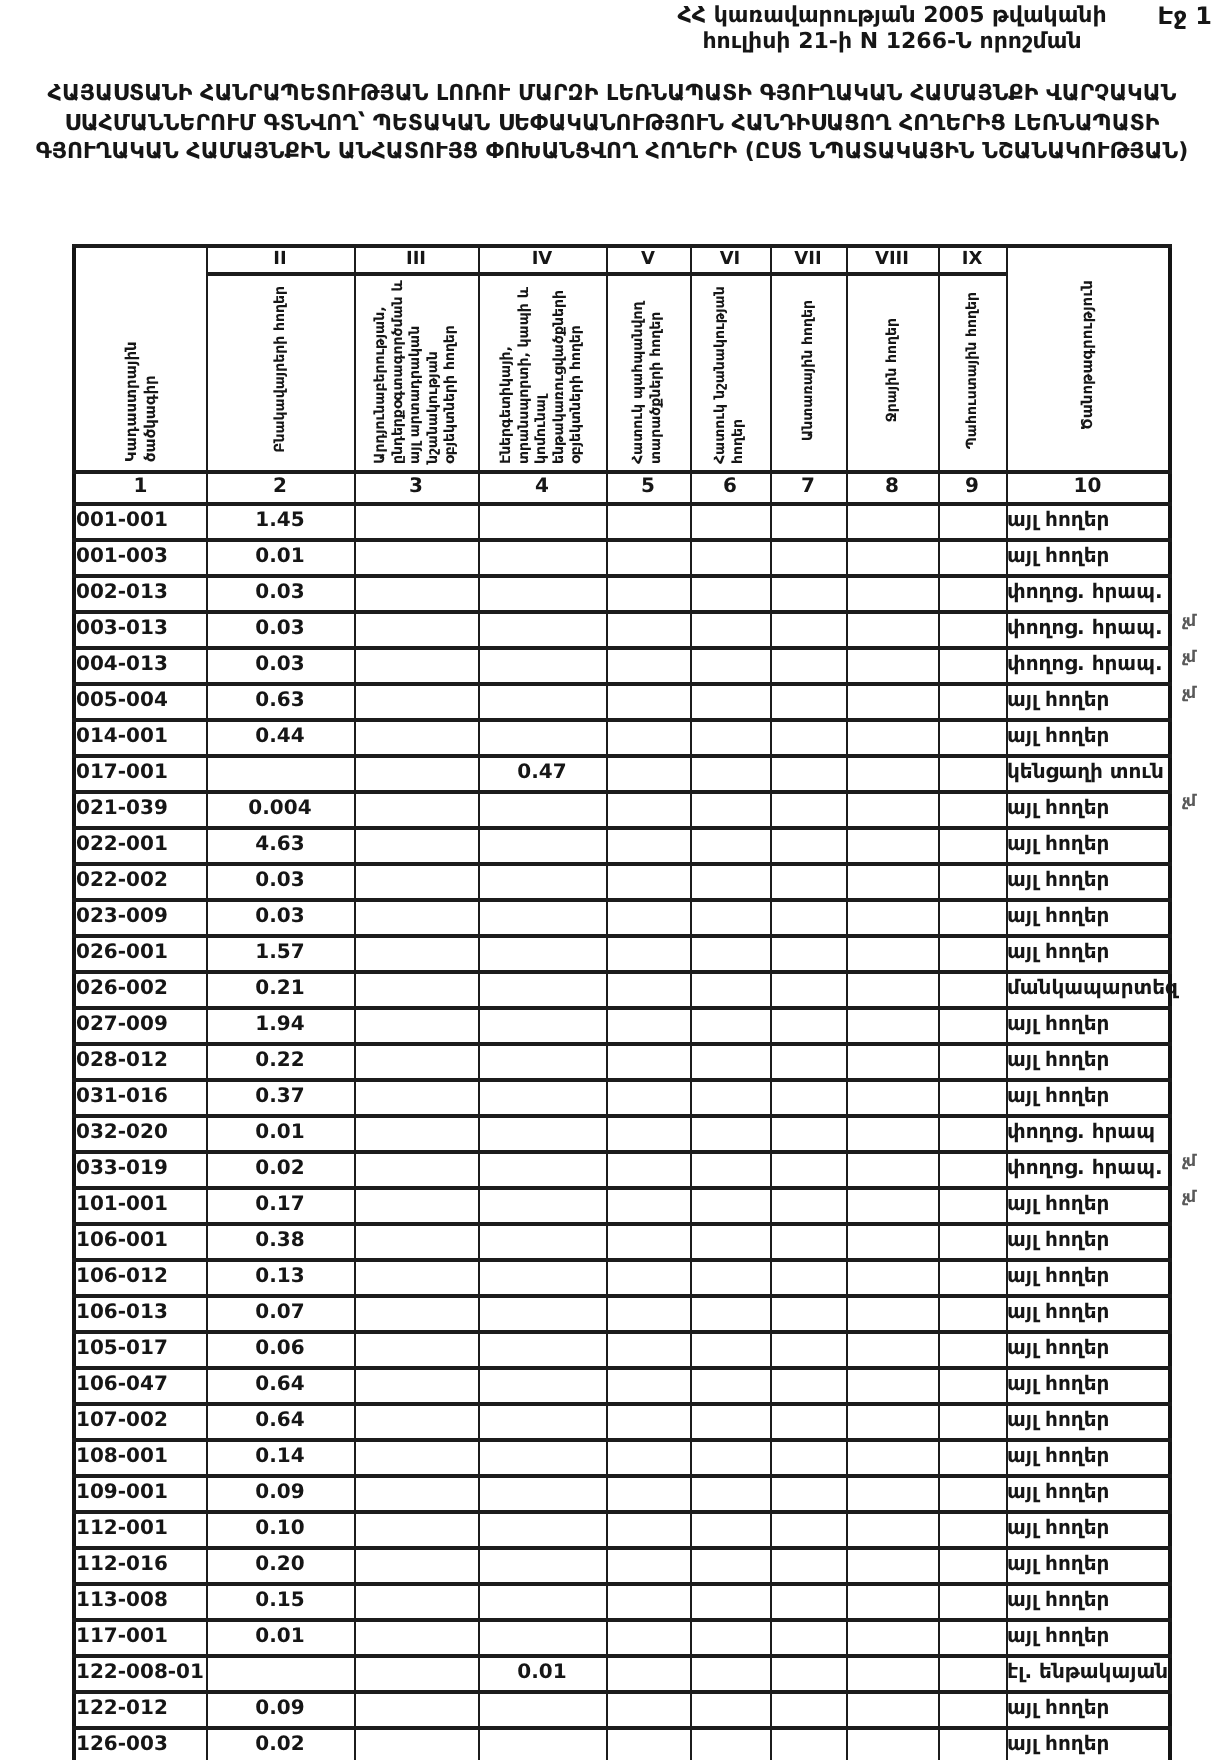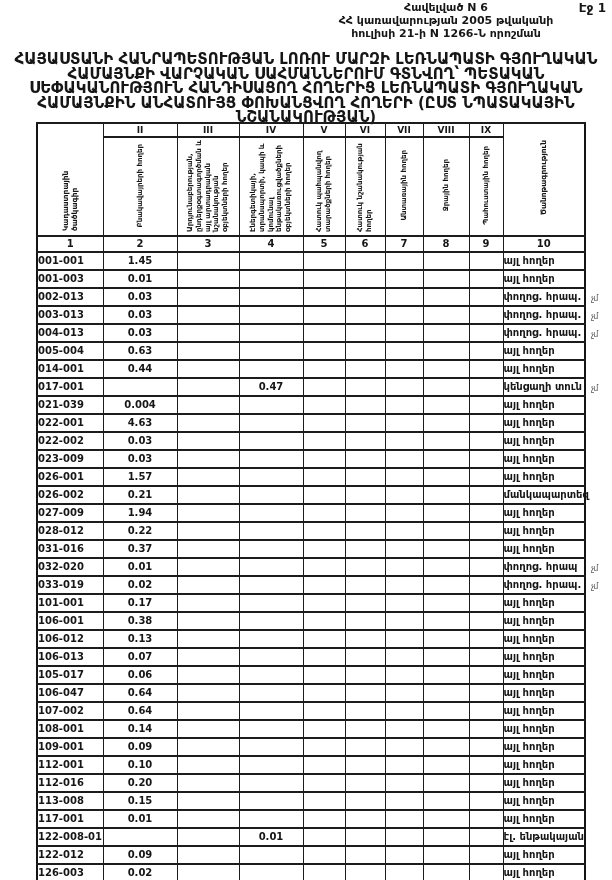--- a/index.html
+++ b/index.html
@@ -13,21 +13,21 @@
   }
   .annex{
     position:absolute;top:1px;left:290px;width:312px;text-align:center;
     font-size:11px;font-weight:bold;line-height:13px;
   }
   .titlewrap{
     position:absolute;top:39px;left:6px;right:6px;text-align:center;
     font-weight:bold;
   }
   .title-heading{font-size:12px;letter-spacing:6px;line-height:13px;}
-  .title-body{font-size:15px;line-height:14.5px;margin-top:13px;}
+  .title-body{font-size:11px;line-height:14.5px;margin-top:1px;}
   table.land{
     position:absolute;top:122px;left:36px;width:548px;
     border-collapse:collapse;table-layout:fixed;
     border:2px solid #141414;
   }
   table.land td{
     border:1px solid #1c1c1c;border-top-width:2px;border-bottom-width:2px;
     padding:0;font-size:10px;font-weight:bold;overflow:visible;
     white-space:nowrap;
   }
@@ -39,33 +39,32 @@
     display:inline-block;font-size:7px;font-weight:bold;line-height:1.25;
     max-height:93px;white-space:normal;text-align:left;
   }
   .vtext.tall{max-height:106px;font-size:7.5px;}
   tr.nums td{height:14px;text-align:center;font-size:10px;line-height:14px;}
   tr.datarow td{height:16px;line-height:16px;}
   td.code{text-align:left;padding-left:4px;}
   td.val{text-align:center;}
   td.note{text-align:left;padding-left:3px;font-size:9.5px;position:relative;}
   .mark{
-    position:absolute;left:calc(100% + 7px);top:2px;font-size:8px;
-    color:#5a5a5a;font-weight:normal;letter-spacing:-1px;
+    position:absolute;left:calc(100% + 7px);top:14px;font-size:8px;
+    color:#5a5a5a;font-weight:bold;letter-spacing:-1px;
   }
 </style>
 </head>
 <body>
 
 <div class="page">
 
   <div class="pageno">Էջ 1</div>
 
   <div class="annex">
-    <div>Հավելված N 6</div>
     <div>ՀՀ կառավարության 2005 թվականի</div>
     <div>հուլիսի 21-ի N 1266-Ն որոշման</div>
   </div>
 
   <div class="titlewrap">
     <div class="title-body">ՀԱՅԱՍՏԱՆԻ ՀԱՆՐԱՊԵՏՈՒԹՅԱՆ ԼՈՌՈՒ ՄԱՐԶԻ ԼԵՌՆԱՊԱՏԻ ԳՅՈՒՂԱԿԱՆ ՀԱՄԱՅՆՔԻ ՎԱՐՉԱԿԱՆ ՍԱՀՄԱՆՆԵՐՈՒՄ ԳՏՆՎՈՂ՝ ՊԵՏԱԿԱՆ ՍԵՓԱԿԱՆՈՒԹՅՈՒՆ ՀԱՆԴԻՍԱՑՈՂ ՀՈՂԵՐԻՑ ԼԵՌՆԱՊԱՏԻ ԳՅՈՒՂԱԿԱՆ ՀԱՄԱՅՆՔԻՆ ԱՆՀԱՏՈՒՅՑ ՓՈԽԱՆՑՎՈՂ ՀՈՂԵՐԻ (ԸՍՏ ՆՊԱՏԱԿԱՅԻՆ ՆՇԱՆԱԿՈՒԹՅԱՆ)</div>
   </div>
 
   <table class="land">
     <colgroup>

